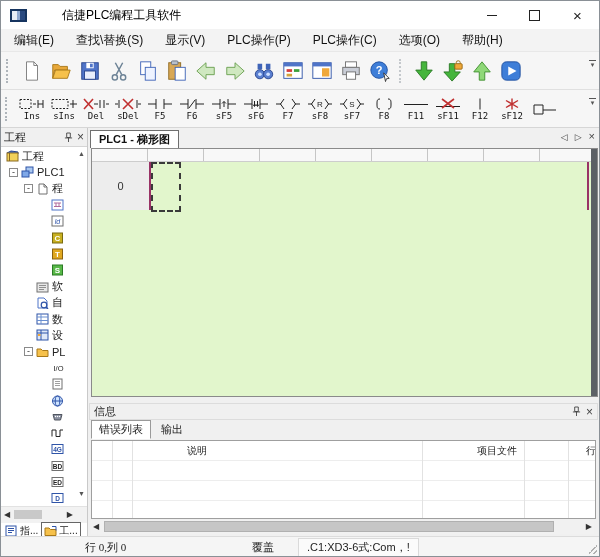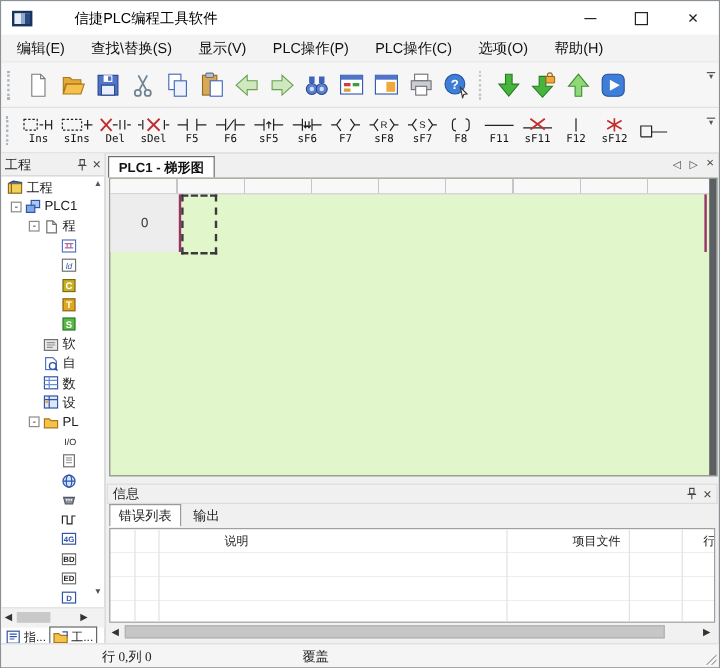--- a/index.html
+++ b/index.html
@@ -722,16 +722,17 @@
           <span class="thumb"></span>
           <span class="arr" style="right:2px;">▶</span>
         </div>
       </div>
     </section>
   </div>
 
   <div class="statusbar">
     <span class="sb-pos">行 0,列 0</span>
     <span class="sb-mode">覆盖</span>
+    <span class="sb-plc">.C1:XD3-6式:Com，!</span>
     <span class="sb-grip"></span>
   </div>
 
 </div>
 
 </body></html>

